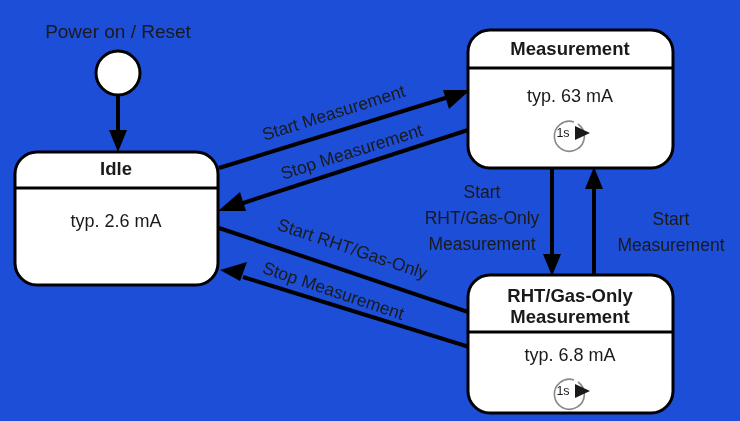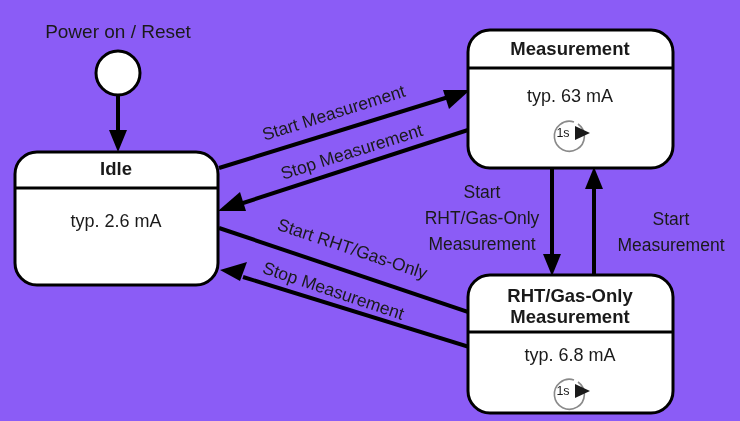--- a/index.html
+++ b/index.html
@@ -4,21 +4,21 @@
 <style>
   html, body {
     margin: 0;
     padding: 0;
     background: #ffffff;
   }
   #diagram-root {
     position: relative;
     width: 740px;
     height: 421px;
-    background: #8b5cf6;
+    background: #1d4ed8;
     font-family: "Liberation Sans", sans-serif;
     overflow: hidden;
   }
   svg#state-diagram {
     display: block;
     width: 740px;
     height: 421px;
   }
   .state-box-rect {
     fill: #ffffff;

